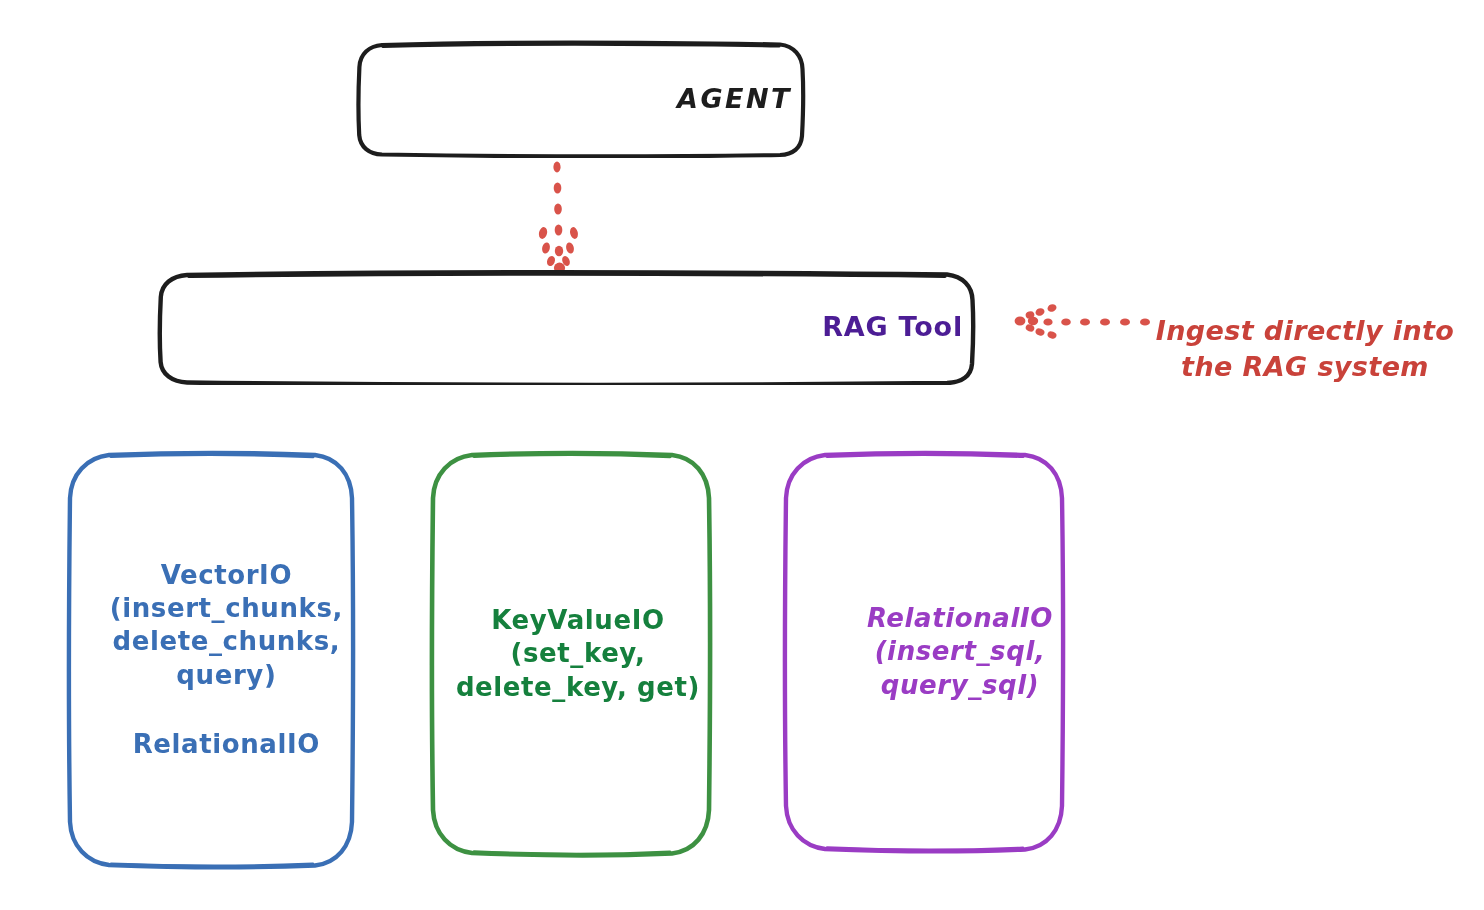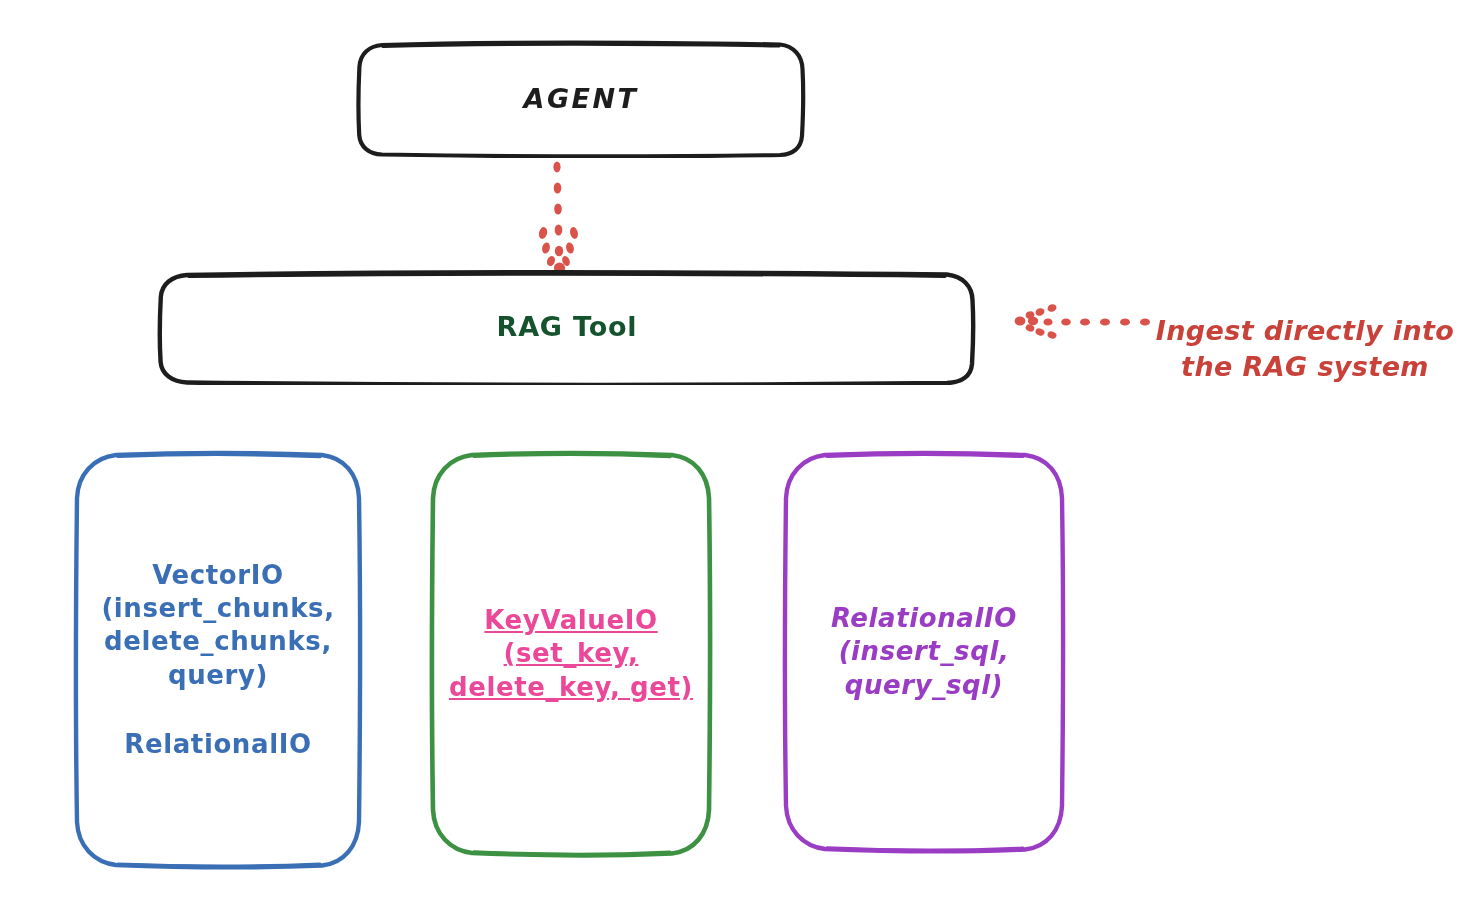--- a/index.html
+++ b/index.html
@@ -16,21 +16,21 @@
     width: 1484px;
     height: 910px;
     background: #ffffff;
     overflow: hidden;
   }
   .node {
     position: absolute;
     box-sizing: border-box;
     display: flex;
     flex-direction: column;
-    align-items: center;
+    align-items: flex-end;
     justify-content: center;
     text-align: center;
     background: #ffffff;
   }
   .node .label {
     white-space: pre-line;
     line-height: 1.28;
     letter-spacing: 0.5px;
   }
 
@@ -52,27 +52,27 @@
   
   #ragtool-node {
     left: 157px;
     top: 270px;
     width: 820px;
     height: 115px;
   }
   #ragtool-node .label {
     font-size: 27px;
     font-weight: 600;
-    color: #14532d;
+    color: #4c1d95;
     letter-spacing: 0.8px;
   }
 
   
   #vector-node {
-    left: 72px;
+    left: 65px;
     top: 450px;
     width: 292px;
     height: 420px;
   }
   #keyvalue-node {
     left: 428px;
     top: 450px;
     width: 286px;
     height: 408px;
   }
@@ -85,21 +85,21 @@
   }
   .provider .label {
     font-size: 26px;
     font-weight: 600;
     letter-spacing: 0.6px;
   }
   .provider .label.index-label {
     margin-top: 36px;
   }
   #vector-node .label { color: #3a6fb5; }
-  #keyvalue-node .label { color: #ec4899; text-decoration: underline; }
+  #keyvalue-node .label { color: #15803d; }
   #relational-node .label { color: #9a3cc4; }
 
   
   .sketch-frame {
     position: absolute;
     left: 0;
     top: 0;
     width: 100%;
     height: 100%;
     pointer-events: none;

